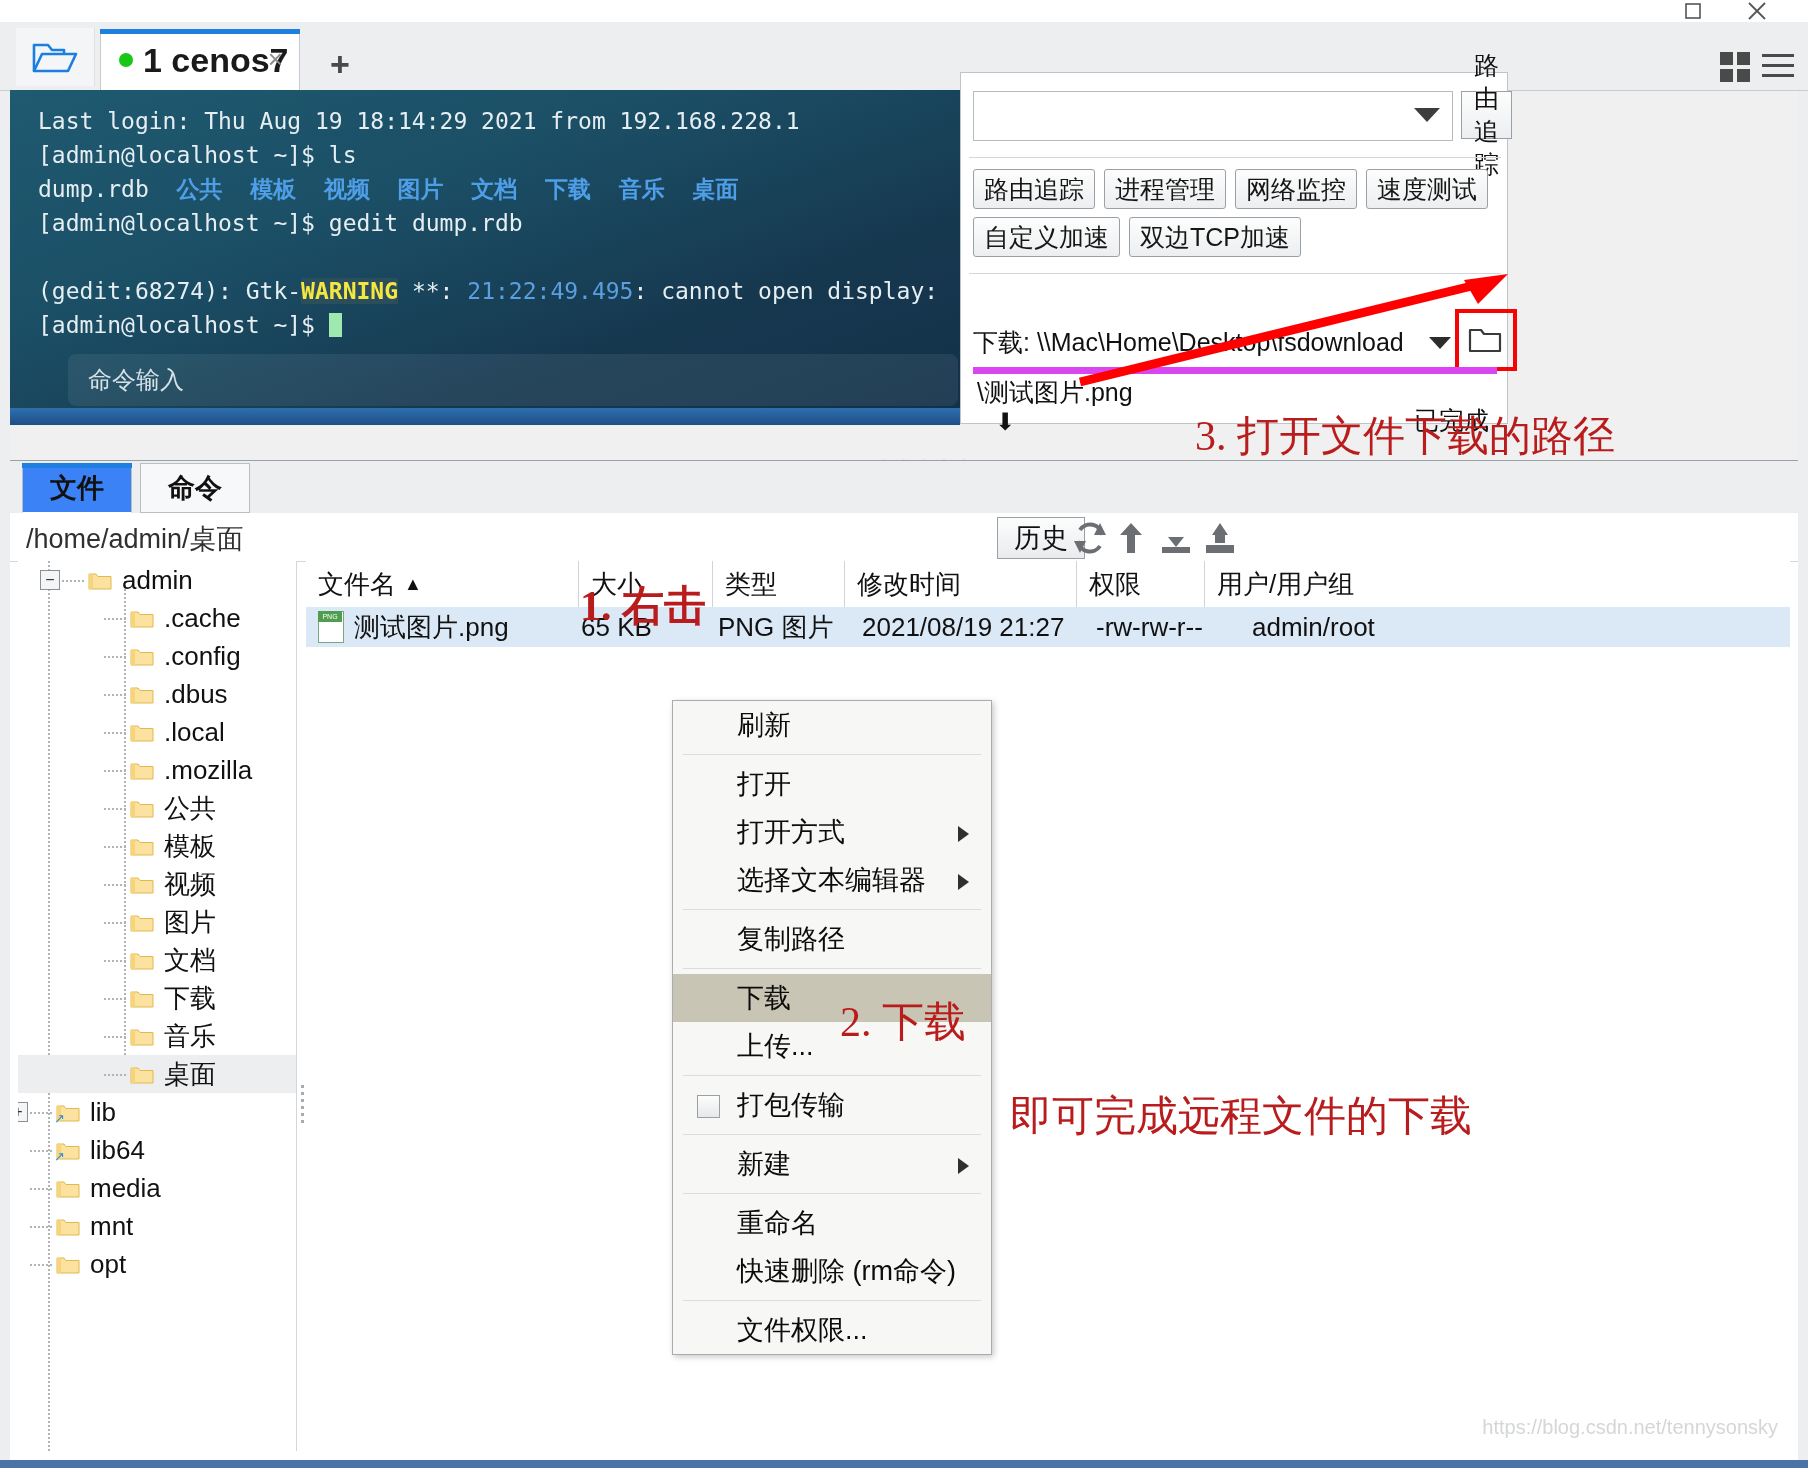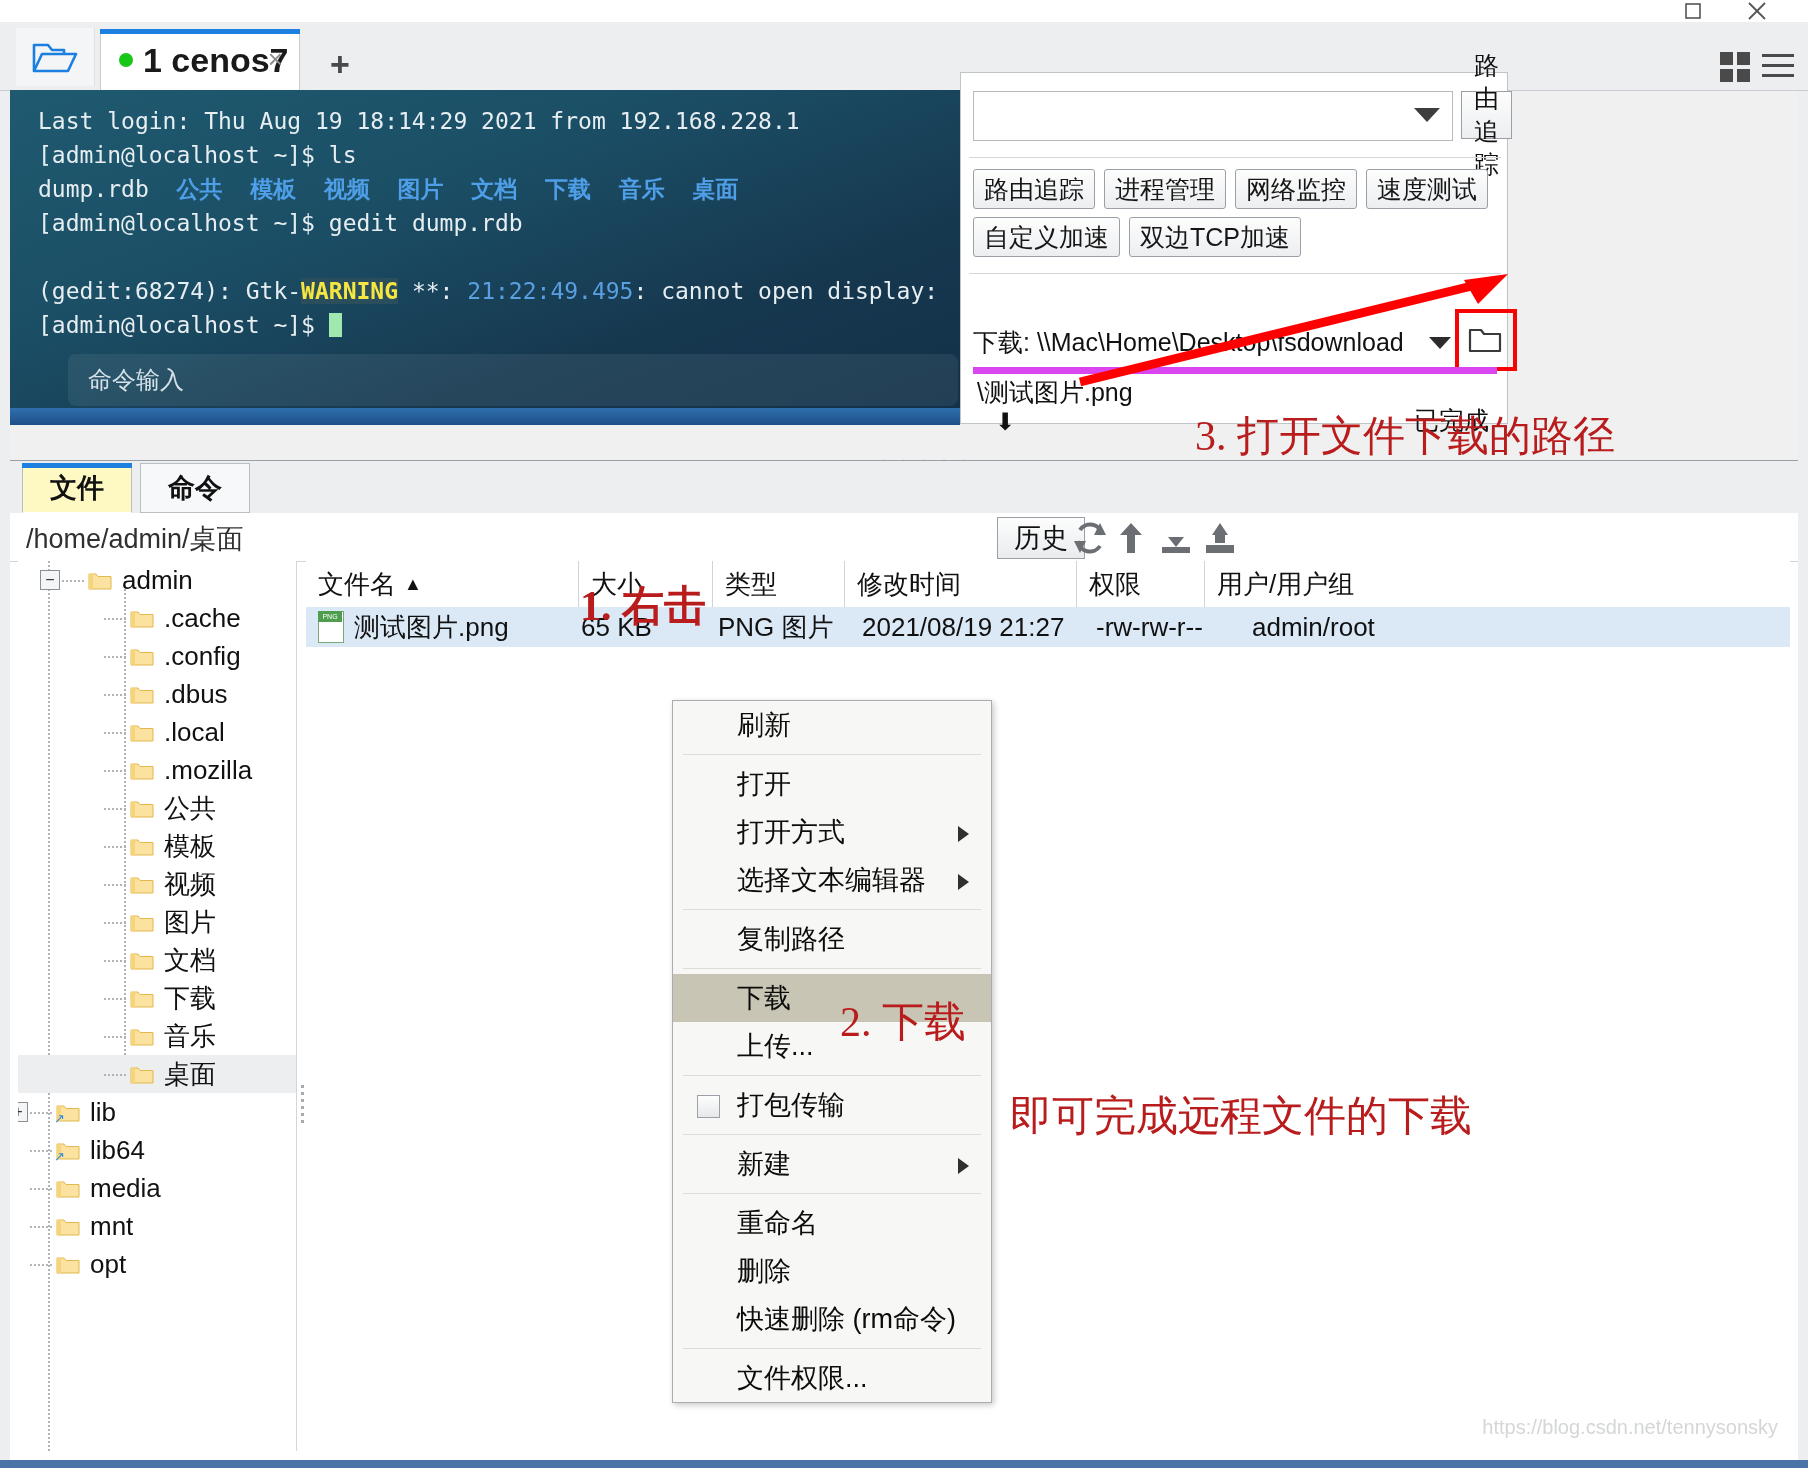--- a/index.html
+++ b/index.html
@@ -96,21 +96,21 @@
   .ann4{left:1010px;top:1088px;font-size:42px;}
 
   
   .fm{position:absolute;left:10px;top:460px;width:1788px;height:1000px;background:#ffffff;
       border-top:1px solid #9aa0a6;}
   .dots{position:absolute;left:880px;top:448px;color:#8a8f94;font-size:20px;letter-spacing:4px;}
   .tabs2{position:absolute;left:0px;top:0px;width:1788px;height:52px;background:#eceef0;}
   .ftab{position:absolute;top:2px;height:50px;width:110px;box-sizing:border-box;
      border:1px solid #b9bec3;display:flex;align-items:center;justify-content:center;
      font-size:27px;color:#111;font-weight:bold;}
-  .ftab.active{left:12px;background:#fef9c3;border-bottom-color:#ffffff;}
+  .ftab.active{left:12px;background:#3b82f6;border-bottom-color:#ffffff;}
   .ftab.active::before{content:"";position:absolute;left:-1px;right:-1px;top:-1px;height:5px;background:#1d7fe0;}
   .ftab.inactive{left:130px;background:#f7f8f9;}
   .pathbar{position:absolute;left:0;top:52px;width:1788px;height:48px;background:#ffffff;
      border-bottom:1px solid #d4d7da;}
   .pathbar .ptext{position:absolute;left:16px;top:8px;font-size:27px;color:#303030;}
   .histbtn{position:absolute;left:962px;top:4px;width:88px;height:42px;border:1px solid #9aa0a6;
      background:linear-gradient(180deg,#fdfdfd,#e9ebed);display:flex;align-items:center;justify-content:center;
      font-size:27px;color:#111;box-sizing:border-box;margin-left:25px;}
   .ticon{position:absolute;top:8px;width:36px;height:34px;}
 
@@ -577,23 +577,20 @@
         <div class="msep"></div>
         <div class="mi">
           <span>新建</span>
           <span class="sub"></span>
         </div>
         <div class="msep"></div>
         <div class="mi">
           <span>重命名</span>
         </div>
         <div class="mi">
-          <span>删除</span>
-        </div>
-        <div class="mi">
           <span>快速删除 (rm命令)</span>
         </div>
         <div class="msep"></div>
         <div class="mi">
           <span>文件权限...</span>
         </div>
       </div>
   </div>
 
   <div class="ann ann1">1. 右击</div>

